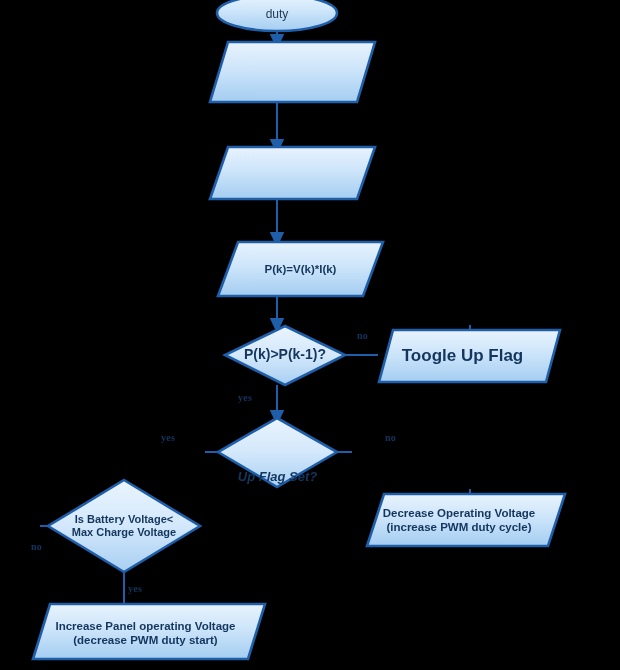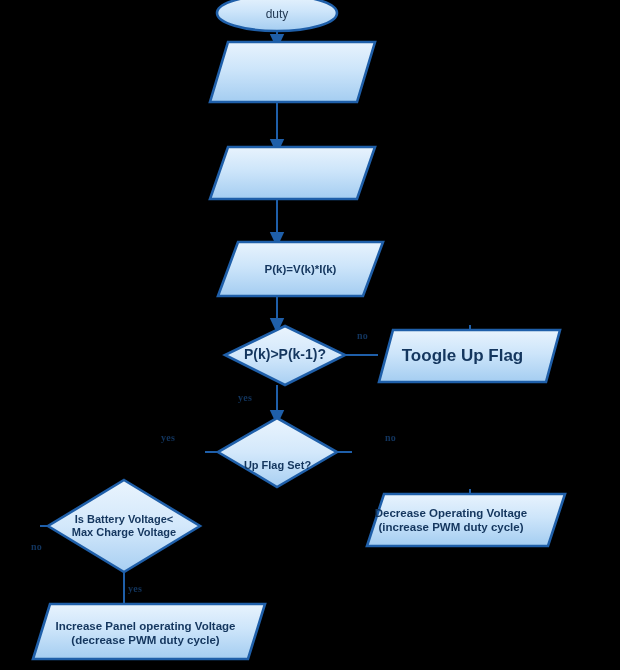--- a/index.html
+++ b/index.html
@@ -121,30 +121,30 @@
   <div class="node-label plain" style="left:217px; top:1px; width:120px; height:26px; font-size:12px;">duty</div>
 
 
 
   <div class="node-label" style="left:218px; top:245px; width:165px; height:48px;">P(k)=V(k)*I(k)</div>
 
   <div class="node-label" style="left:225px; top:341px; width:120px; height:28px; font-size:14px;">P(k)&gt;P(k-1)?</div>
 
   <div class="node-label" style="left:379px; top:340px; width:167px; height:32px; font-size:17px;">Toogle Up Flag</div>
 
-  <div class="node-label" style="left:218px; top:452px; width:119px; height:28px; font-size:11px;">Up Flag Set?</div>
+  <div class="node-label" style="left:218px; top:463px; width:119px; height:28px; font-size:13px;font-style:italic;">Up Flag Set?</div>
 
-  <div class="node-label" style="left:362px; top:498px; width:178px; height:44px;">Decrease Operating Voltage
+  <div class="node-label" style="left:370px; top:498px; width:178px; height:44px;">Decrease Operating Voltage
 (increase PWM duty cycle)</div>
 
   <div class="node-label" style="left:54px; top:506px; width:140px; height:40px; font-size:11px;">Is Battery Voltage&lt;
 Max Charge Voltage</div>
 
   <div class="node-label" style="left:38px; top:611px; width:215px; height:44px;">Increase Panel operating Voltage
-(decrease PWM duty cycle)</div>
+(decrease PWM duty start)</div>
 
   <div class="edge-label" style="left:357px; top:330px;">no</div>
 
   <div class="edge-label" style="left:238px; top:392px;">yes</div>
 
   <div class="edge-label" style="left:161px; top:432px;">yes</div>
 
   <div class="edge-label" style="left:385px; top:432px;">no</div>
 
   <div class="edge-label" style="left:31px; top:541px;">no</div>

